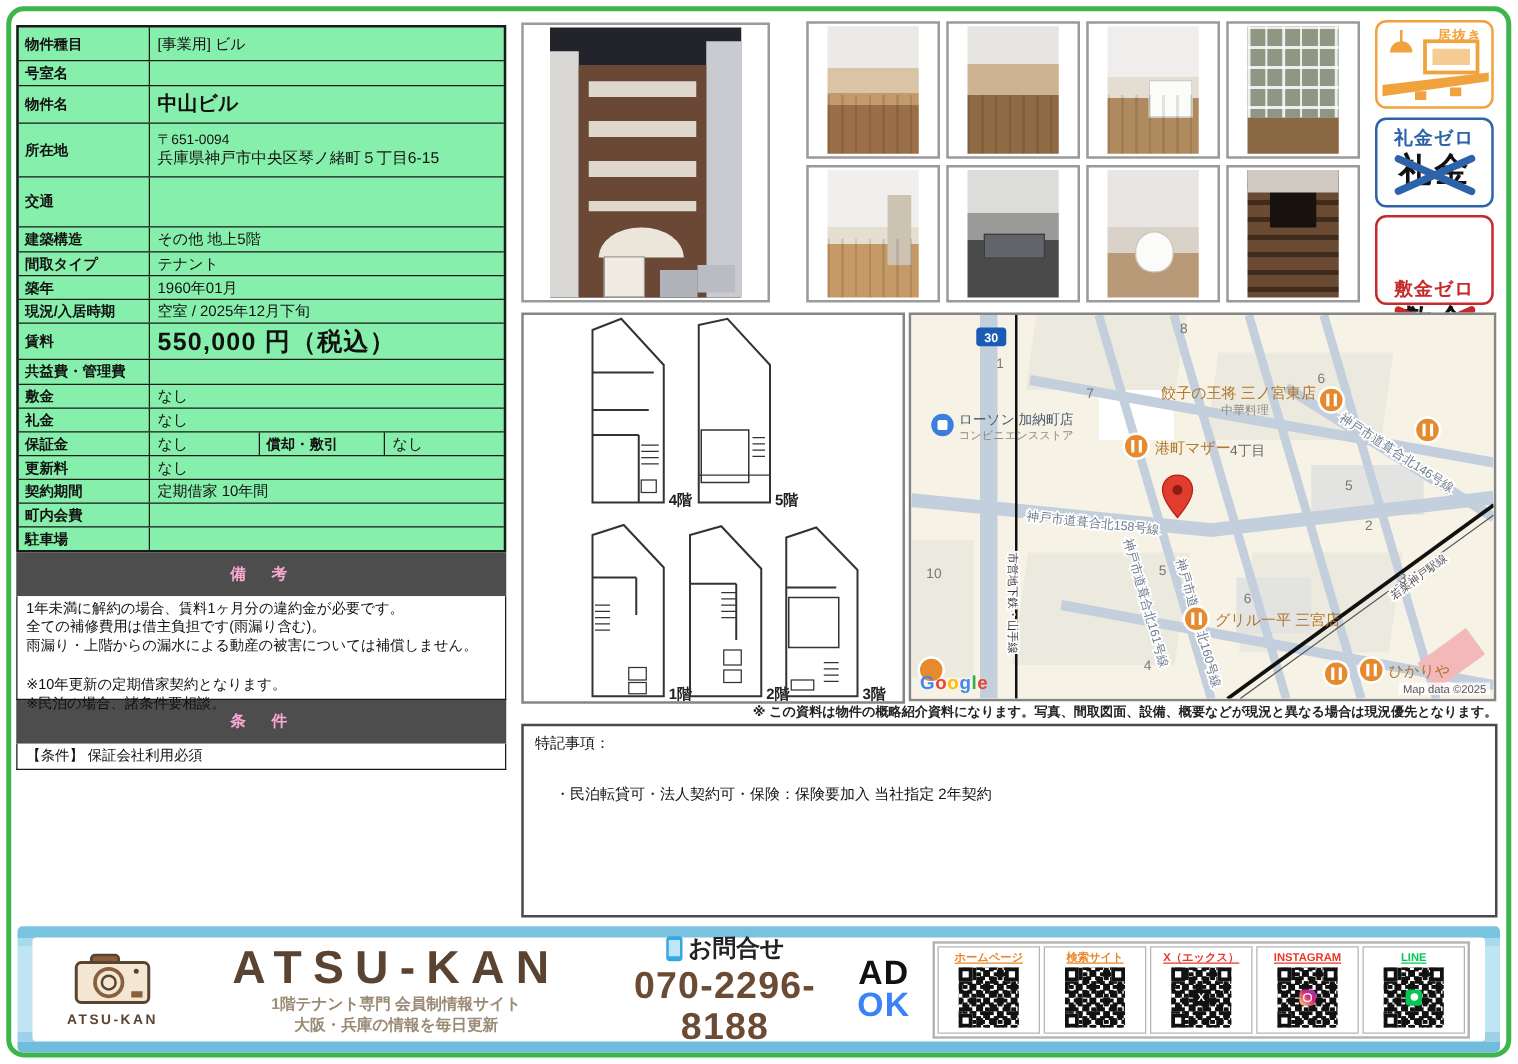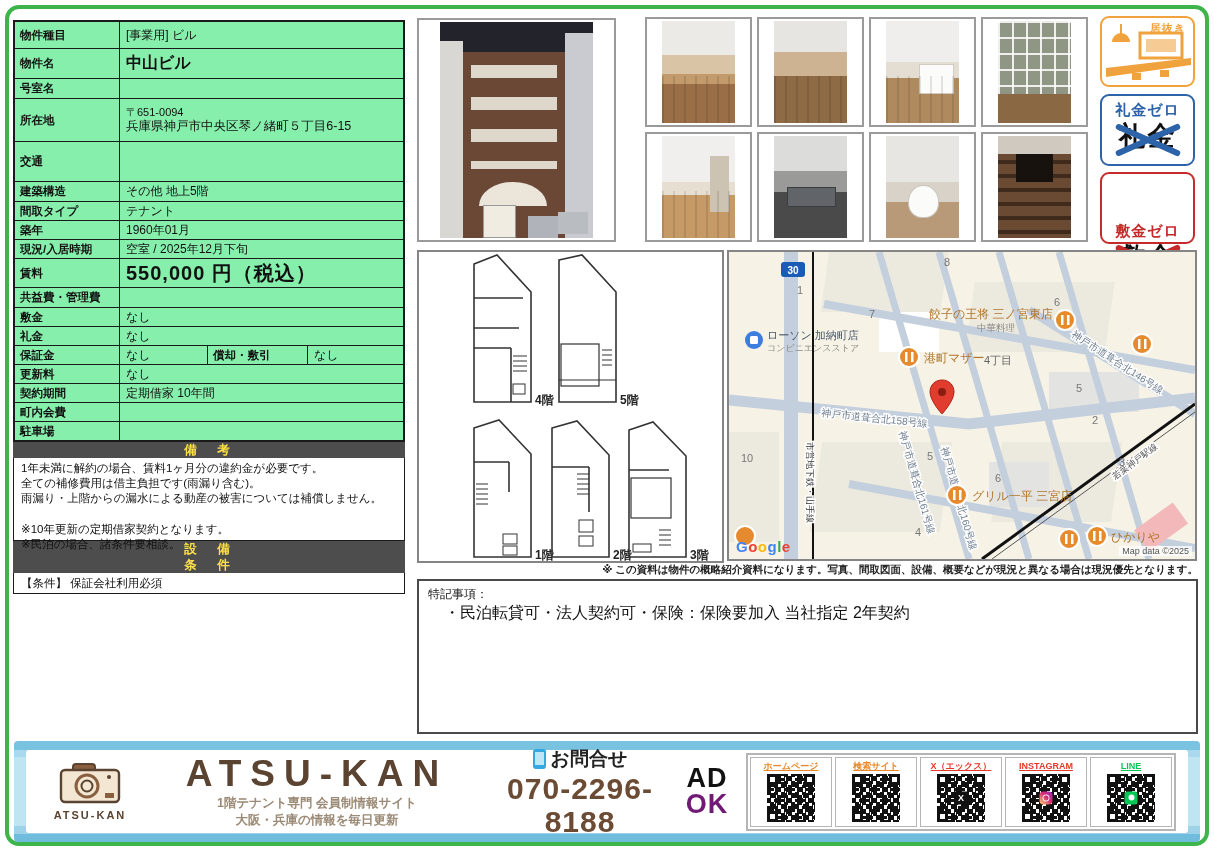--- a/index.html
+++ b/index.html
@@ -17,21 +17,21 @@
   .pv.top{align-items:flex-start;padding-top:3px;}
   .pv.col{flex-direction:column;align-items:flex-start;justify-content:center;}
   .pv .zip{font-size:11px;line-height:1.1;}
   .pv .addr{font-size:12.5px;line-height:1.2;}
   .pvs{width:88px;border-right:1.5px solid #1a1a1a;padding:1px 6px;font-size:12px;display:flex;align-items:center;box-sizing:border-box;flex-shrink:0;}
   .pls{width:100px;border-right:1.5px solid #1a1a1a;padding:1px 5px;font-size:11.5px;font-weight:bold;display:flex;align-items:center;box-sizing:border-box;flex-shrink:0;}
   .pv2{flex:1;padding:1px 6px;font-size:12px;display:flex;align-items:center;box-sizing:border-box;}
   .h27{height:27px}.h30{height:30px}.h20{height:20px}.h43{height:43px}.h40{height:40px}.h19{height:19px}.h29{height:29px}.h18{height:18px}
   .bigname{font-size:16px;font-weight:bold;}
   .bigrent{font-size:20px;font-weight:bold;letter-spacing:1px;}
-  .shead{height:16px;background:#4d4d4d;color:#fde047;font-size:12.5px;font-weight:bold;letter-spacing:4px;display:flex;align-items:center;justify-content:center;}
+  .shead{height:35px;background:#4d4d4d;color:#f9a8d4;font-size:12.5px;font-weight:bold;letter-spacing:4px;display:flex;align-items:center;justify-content:center;}
   .sbox{border:1.5px solid #1a1a1a;border-top:none;background:#fff;padding:3px 7px;font-size:11.5px;line-height:1.32;white-space:pre-line;box-sizing:border-box;}
   .sbox.rem{height:83px;}
   .sbox.eq{height:39px;}
   .sbox.cond{height:21px;}
 
   
   .photo-main{position:absolute;left:417px;top:18px;width:199px;height:224px;border:2px solid #9a9a9a;background:#fff;box-sizing:border-box;}
   .pic-building{position:absolute;top:2px;bottom:2px;left:21px;right:21px;background:#23242b;overflow:hidden;}
   .pb-left{position:absolute;left:0;top:9%;width:15%;bottom:0;background:#d8d7d3;}
   .pb-right{position:absolute;right:0;top:5%;width:18%;bottom:0;background:#c9cbd0;}
@@ -78,38 +78,38 @@
 
   
   .fpbox{position:absolute;left:417px;top:250px;width:307px;height:313px;border:2px solid #858585;background:#fff;box-sizing:border-box;}
   .mapbox{position:absolute;left:727px;top:250px;width:470px;height:311px;border:2px solid #858585;background:#f6f2e6;box-sizing:border-box;overflow:hidden;}
   .gglogo{position:absolute;left:7px;bottom:4px;font-size:15px;font-weight:bold;letter-spacing:.5px;}
   .gglogo b{font-weight:bold;}
   .mapcopy{position:absolute;right:3px;bottom:3px;font-size:9px;color:#555;background:rgba(255,255,255,.75);padding:0 3px;}
   .noteline{position:absolute;left:417px;top:563px;width:781px;text-align:right;font-size:10.5px;font-weight:bold;color:#222;}
   .special{position:absolute;left:417px;top:579px;width:781px;height:155px;border:2px solid #4a4a4a;background:#fff;box-sizing:border-box;padding:5px 9px;}
   .sp-title{font-size:12px;}
-  .sp-content{padding-left:16px;font-size:16px;}
+  .sp-content{margin-top:24px;padding-left:16px;font-size:12px;}
 
   
   .footer{position:absolute;left:14px;top:741px;width:1186px;height:101px;background:linear-gradient(180deg,#79c3e0 0 9%,#a8d9ec 9% 16%,#bfe4f2 16% 84%,#9ed2e8 84% 92%,#6fbcdc 92%);border-radius:4px;}
   .fbox{position:absolute;inset:9px 12px;background:#fff;border-radius:3px;display:flex;align-items:center;padding:0 12px;box-sizing:border-box;gap:10px;}
   .flogo{width:104px;text-align:center;flex-shrink:0;}
   .flogo-name{font-size:11px;font-weight:bold;color:#5a4330;letter-spacing:2px;margin-top:1px;}
   .fbrand{width:330px;text-align:center;flex-shrink:0;}
   .fbrand-name{font-size:37px;font-weight:900;color:#5a4330;letter-spacing:9px;line-height:1;}
   .ftag{font-size:12.5px;font-weight:bold;color:#9b8a76;line-height:1.3;margin-top:3px;}
   .fcontact{text-align:center;flex:1;}
   .fc-top{font-size:19px;font-weight:900;color:#222;display:flex;align-items:center;justify-content:center;gap:5px;}
   .phone-icon{display:inline-block;width:13px;height:20px;background:#35a8e0;border-radius:3px;position:relative;}
   .phone-icon::after{content:"";position:absolute;left:2px;top:3px;right:2px;bottom:4px;background:#bfe6f6;}
   .fc-num{font-size:30px;font-weight:900;color:#6b4b33;letter-spacing:1px;line-height:1.1;}
   .fadok{width:58px;text-align:center;flex-shrink:0;font-weight:900;line-height:.95;}
   .fad{font-size:27px;color:#111;letter-spacing:1px;}
-  .fok{font-size:27px;color:#701a75;letter-spacing:1px;}
+  .fok{font-size:27px;color:#3b82f6;letter-spacing:1px;}
   .qrstrip{display:flex;border:2px solid #b5b5b5;padding:2px;gap:3px;background:#fff;flex-shrink:0;}
   .qcell{width:82px;border:1px solid #b5b5b5;padding:2px 2px 4px;text-align:center;box-sizing:border-box;background:#fff;}
   .qlabel{font-size:9px;font-weight:bold;height:12px;line-height:12px;white-space:nowrap;overflow:hidden;text-decoration:underline;}
   .ql-orange{color:#e8882a;} .ql-red{color:#e83828;} .ql-green{color:#06c755;}
   .qr{width:48px;height:48px;margin:2px auto 0;position:relative;background-color:#fff;background-image:conic-gradient(#111 25%,rgba(0,0,0,0) 0 50%,#111 0 75%,rgba(0,0,0,0) 0),conic-gradient(#111 25%,rgba(0,0,0,0) 0 50%,#111 0 75%,rgba(0,0,0,0) 0);background-size:7px 7px,11px 11px;background-position:0 0,3px 2px;}
   .eye{position:absolute;width:11px;height:11px;border:3px solid #111;background:#fff;box-sizing:border-box;}
   .eye.tl{top:0;left:0}.eye.tr{top:0;right:0}.eye.bl{bottom:0;left:0}
   .qlogo{position:absolute;top:50%;left:50%;transform:translate(-50%,-50%);width:13px;height:13px;}
   .qlogo.x{background:#111;}
   .qlogo.x::after{content:"X";color:#fff;font-size:9px;font-weight:900;display:block;text-align:center;line-height:13px;}
@@ -124,27 +124,27 @@
 
 <div id="page">
   <div class="frame"></div>
 
   <div class="leftcol">
     <div class="ptable">
       <div class="prow h27">
           <div class="pl">物件種目</div>
           <div class="pv">[事業用] ビル</div>
         </div>
+      <div class="prow h20">
+          <div class="pl">号室名</div>
+          <div class="pv"></div>
+        </div>
       <div class="prow h30">
           <div class="pl">物件名</div>
           <div class="pv bigname">中山ビル</div>
-        </div>
-      <div class="prow h20">
-          <div class="pl">号室名</div>
-          <div class="pv"></div>
         </div>
       <div class="prow h43">
           <div class="pl">所在地</div>
           <div class="pv col">
             <span class="zip">〒651-0094</span>
             <span class="addr">兵庫県神戸市中央区琴ノ緒町５丁目6-15</span>
           </div>
         </div>
       <div class="prow h40">
           <div class="pl">交通</div>
@@ -204,21 +204,20 @@
           <div class="pv"></div>
         </div>
     </div>
     <div class="shead">備　考</div>
     <div class="sbox rem">1年未満に解約の場合、賃料1ヶ月分の違約金が必要です。
 全ての補修費用は借主負担です(雨漏り含む)。
 雨漏り・上階からの漏水による動産の被害については補償しません。
 
 ※10年更新の定期借家契約となります。
 ※民泊の場合、諸条件要相談。</div>
-    <div class="shead">設　備</div>
     <div class="shead">条　件</div>
     <div class="sbox cond">【条件】 保証会社利用必須</div>
   </div>
 
   <div class="photo-main">
     <div class="pic-building">
       <div class="pb-left"></div>
       <div class="pb-right"></div>
       <div class="pb-body">
         <div class="pb-win"></div>

